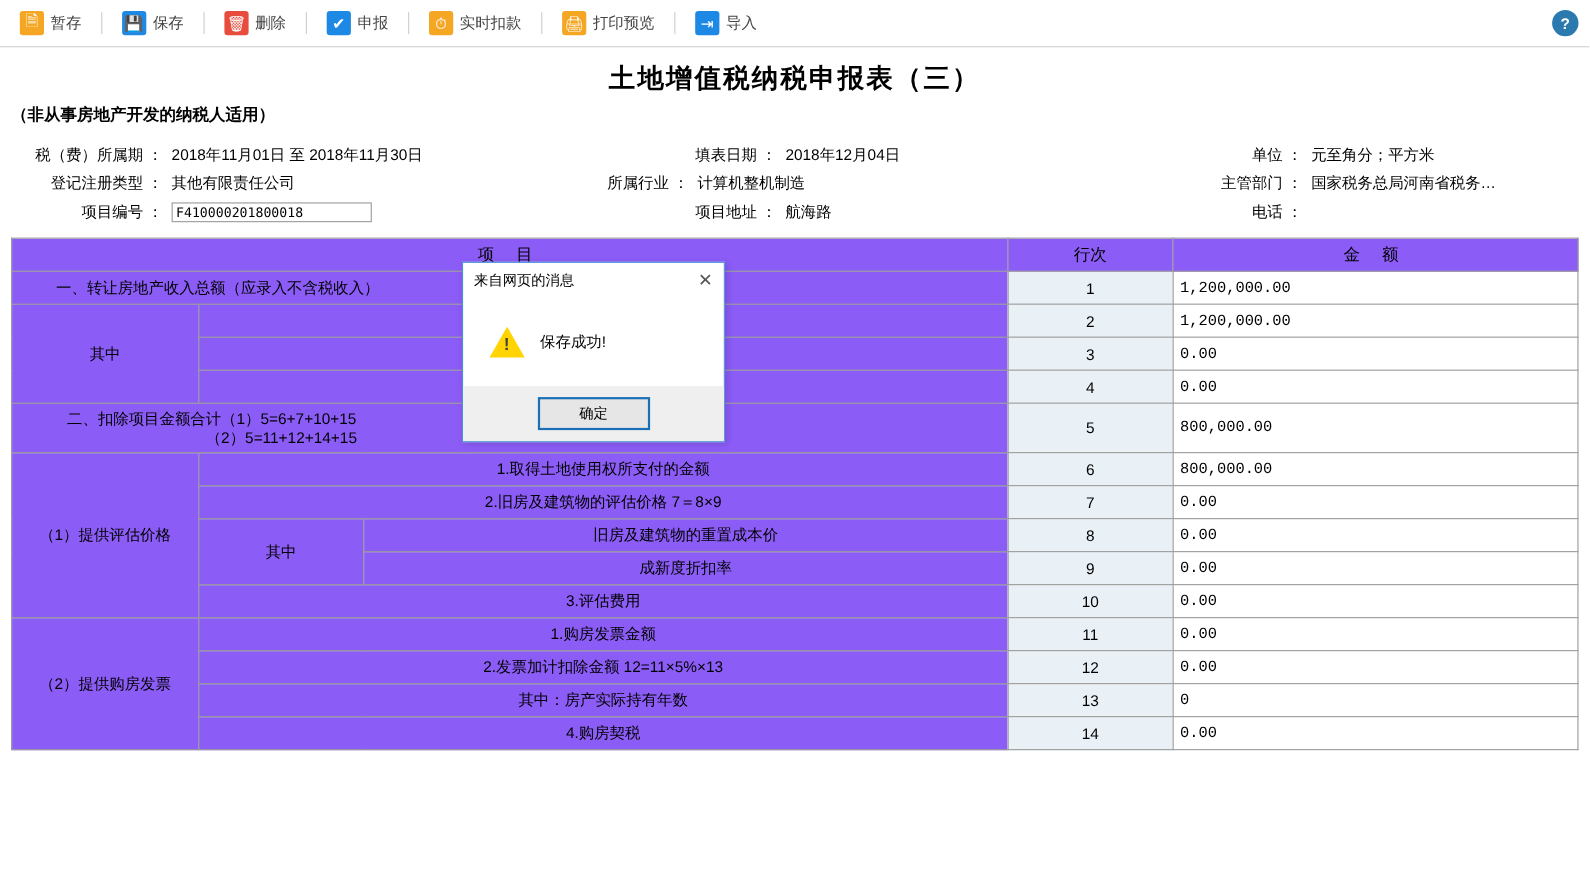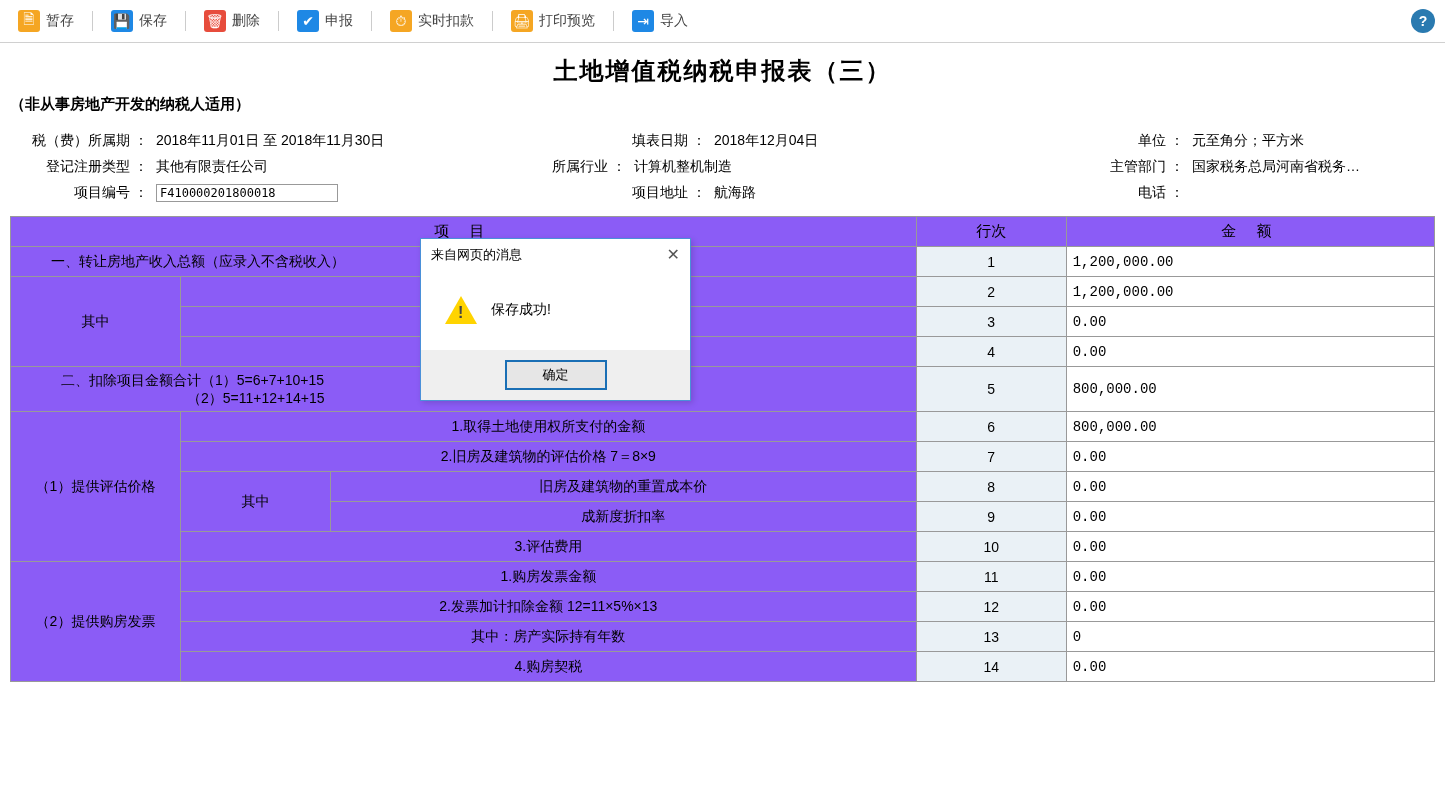--- a/index.html
+++ b/index.html
@@ -27,21 +27,21 @@
 
 table.main { width: 100%; border-collapse: collapse; }
 table.main th, table.main td { border: 1px solid #999; padding: 4px 6px; height: 30px; }
 table.main th { background: #8b5cf6; font-weight: normal; text-align: center; }
 .hdr-row th { height: 34px; font-size: 15px; letter-spacing: 8px; }
 .col-line { width: 150px; text-align: center; background: #eaf1f6; }
 .col-amount { text-align: left; font-family: "Courier New", monospace; padding-right: 10px; }
 .row5-amt { border: 2px solid #666; }
 
 
-.dialog { position: absolute; left: 420px; top: 238px; width: 271px; background: #fff; border: 1px solid #4a90d9; box-shadow: 2px 2px 6px rgba(0,0,0,.15); font-family: "Microsoft YaHei", sans-serif; }
+.dialog { position: absolute; left: 420px; top: 238px; width: 239px; background: #fff; border: 1px solid #4a90d9; box-shadow: 2px 2px 6px rgba(0,0,0,.15); font-family: "Microsoft YaHei", sans-serif; }
 .dialog-title { display: flex; justify-content: space-between; align-items: center; padding: 6px 10px; font-size: 13px; }
 .dialog-close { cursor: pointer; font-size: 16px; color: #555; }
 .dialog-body { display: flex; align-items: center; gap: 14px; padding: 26px 24px; }
 .warn-tri { width: 0; height: 0; border-left: 16px solid transparent; border-right: 16px solid transparent; border-bottom: 28px solid #ffd400; position: relative; }
 .warn-tri::after { content: "!"; position: absolute; left: -3px; top: 8px; color: #444; font-weight: bold; font-size: 16px; }
 .dialog-footer { background: #efefef; padding: 10px; text-align: center; }
 .dialog-ok { background: #e6e6e6; border: 2px solid #1a6fb5; padding: 4px 36px; cursor: pointer; font-size: 13px; font-family: Liberation Mono, monospace; }
 </style>
 </head>
 <body>

